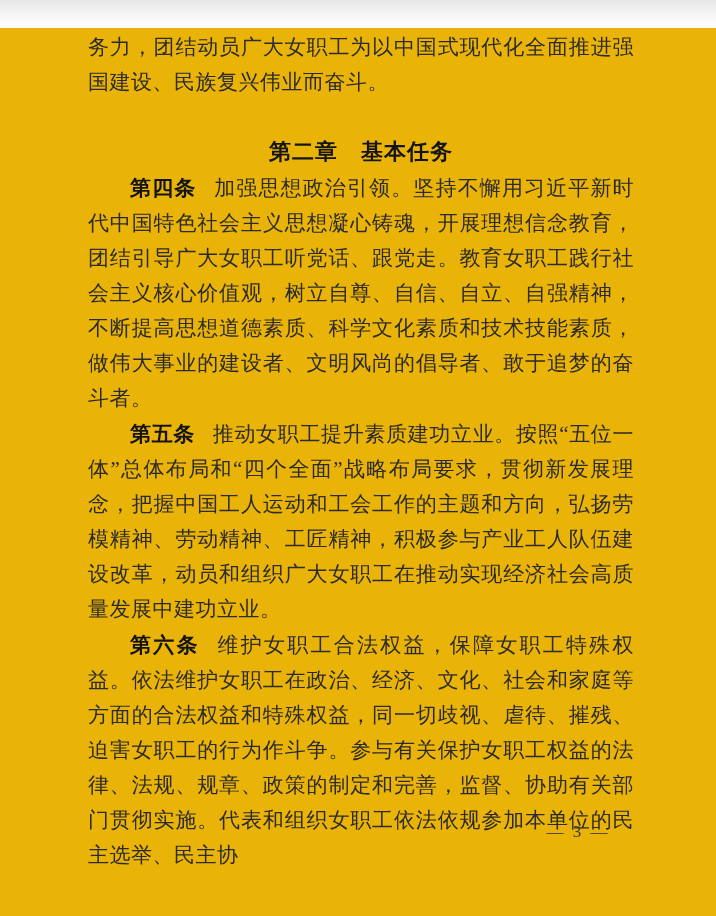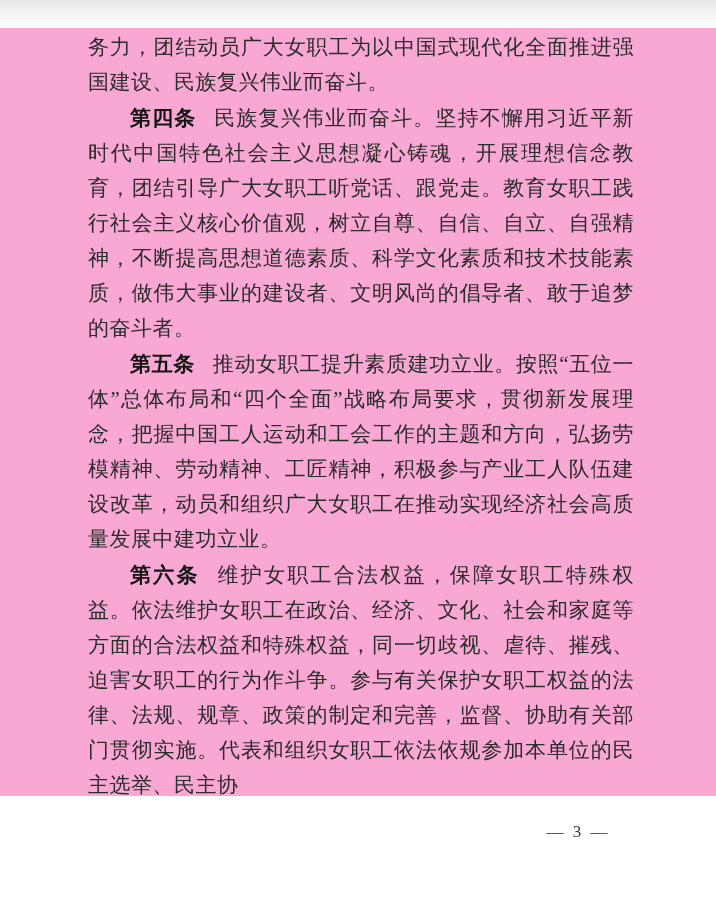--- a/index.html
+++ b/index.html
@@ -9,22 +9,22 @@
   }
   body {
     width: 716px;
     height: 916px;
     overflow: hidden;
     font-family: "Liberation Serif", serif;
   }
   .page {
     position: relative;
     width: 716px;
-    height: 796px;
-    background: #f9a8d4;
+    height: 916px;
+    background: #eab308;
   }
   
   .top-shade {
     position: absolute;
     top: 0; left: 0;
     width: 100%;
     height: 28px;
     background: linear-gradient(180deg, #e7e7e7 0%, #f5f5f5 50%, #ffffff 100%);
     pointer-events: none;
   }
@@ -81,22 +81,23 @@
 <body>
 
 <div class="page">
 
   <div class="top-shade"></div>
 
   <div class="content">
 
     <p class="para">务力，团结动员广大女职工为以中国式现代化全面推进强国建设、民族复兴伟业而奋斗。</p>
 
+    <h2 class="chapter">第二章　基本任务</h2>
 
-    <p class="para indent"><span class="art-num">第四条</span><span>民族复兴伟业而奋斗。坚持不懈用习近平新时代中国特色社会主义思想凝心铸魂，开展理想信念教育，团结引导广大女职工听党话、跟党走。教育女职工践行社会主义核心价值观，树立自尊、自信、自立、自强精神，不断提高思想道德素质、科学文化素质和技术技能素质，做伟大事业的建设者、文明风尚的倡导者、敢于追梦的奋斗者。</span></p>
+    <p class="para indent"><span class="art-num">第四条</span><span>加强思想政治引领。坚持不懈用习近平新时代中国特色社会主义思想凝心铸魂，开展理想信念教育，团结引导广大女职工听党话、跟党走。教育女职工践行社会主义核心价值观，树立自尊、自信、自立、自强精神，不断提高思想道德素质、科学文化素质和技术技能素质，做伟大事业的建设者、文明风尚的倡导者、敢于追梦的奋斗者。</span></p>
 
     <p class="para indent"><span class="art-num">第五条</span><span>推动女职工提升素质建功立业。按照“五位一体”总体布局和“四个全面”战略布局要求，贯彻新发展理念，把握中国工人运动和工会工作的主题和方向，弘扬劳模精神、劳动精神、工匠精神，积极参与产业工人队伍建设改革，动员和组织广大女职工在推动实现经济社会高质量发展中建功立业。</span></p>
 
     <p class="para indent"><span class="art-num">第六条</span><span>维护女职工合法权益，保障女职工特殊权益。依法维护女职工在政治、经济、文化、社会和家庭等方面的合法权益和特殊权益，同一切歧视、虐待、摧残、迫害女职工的行为作斗争。参与有关保护女职工权益的法律、法规、规章、政策的制定和完善，监督、协助有关部门贯彻实施。代表和组织女职工依法依规参加本单位的民主选举、民主协</span></p>
 
   </div>
 
   <div class="page-number">— 3 —</div>
 
 </div>

